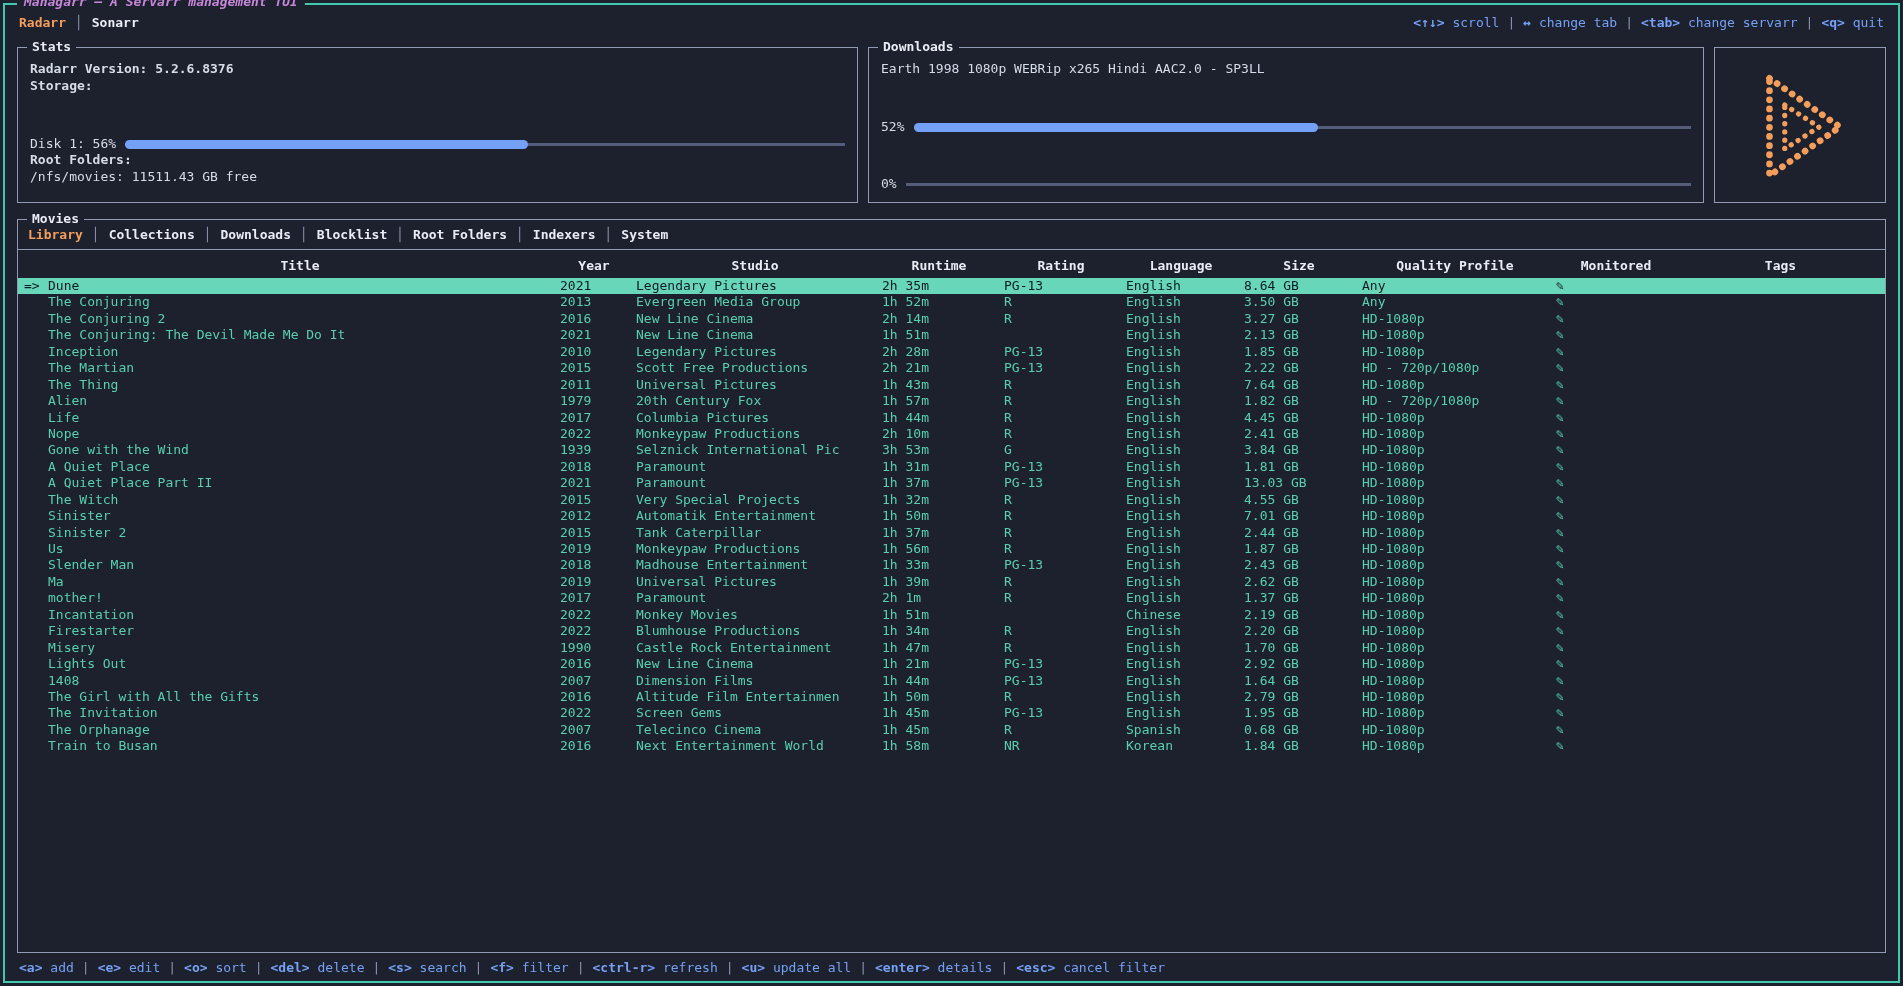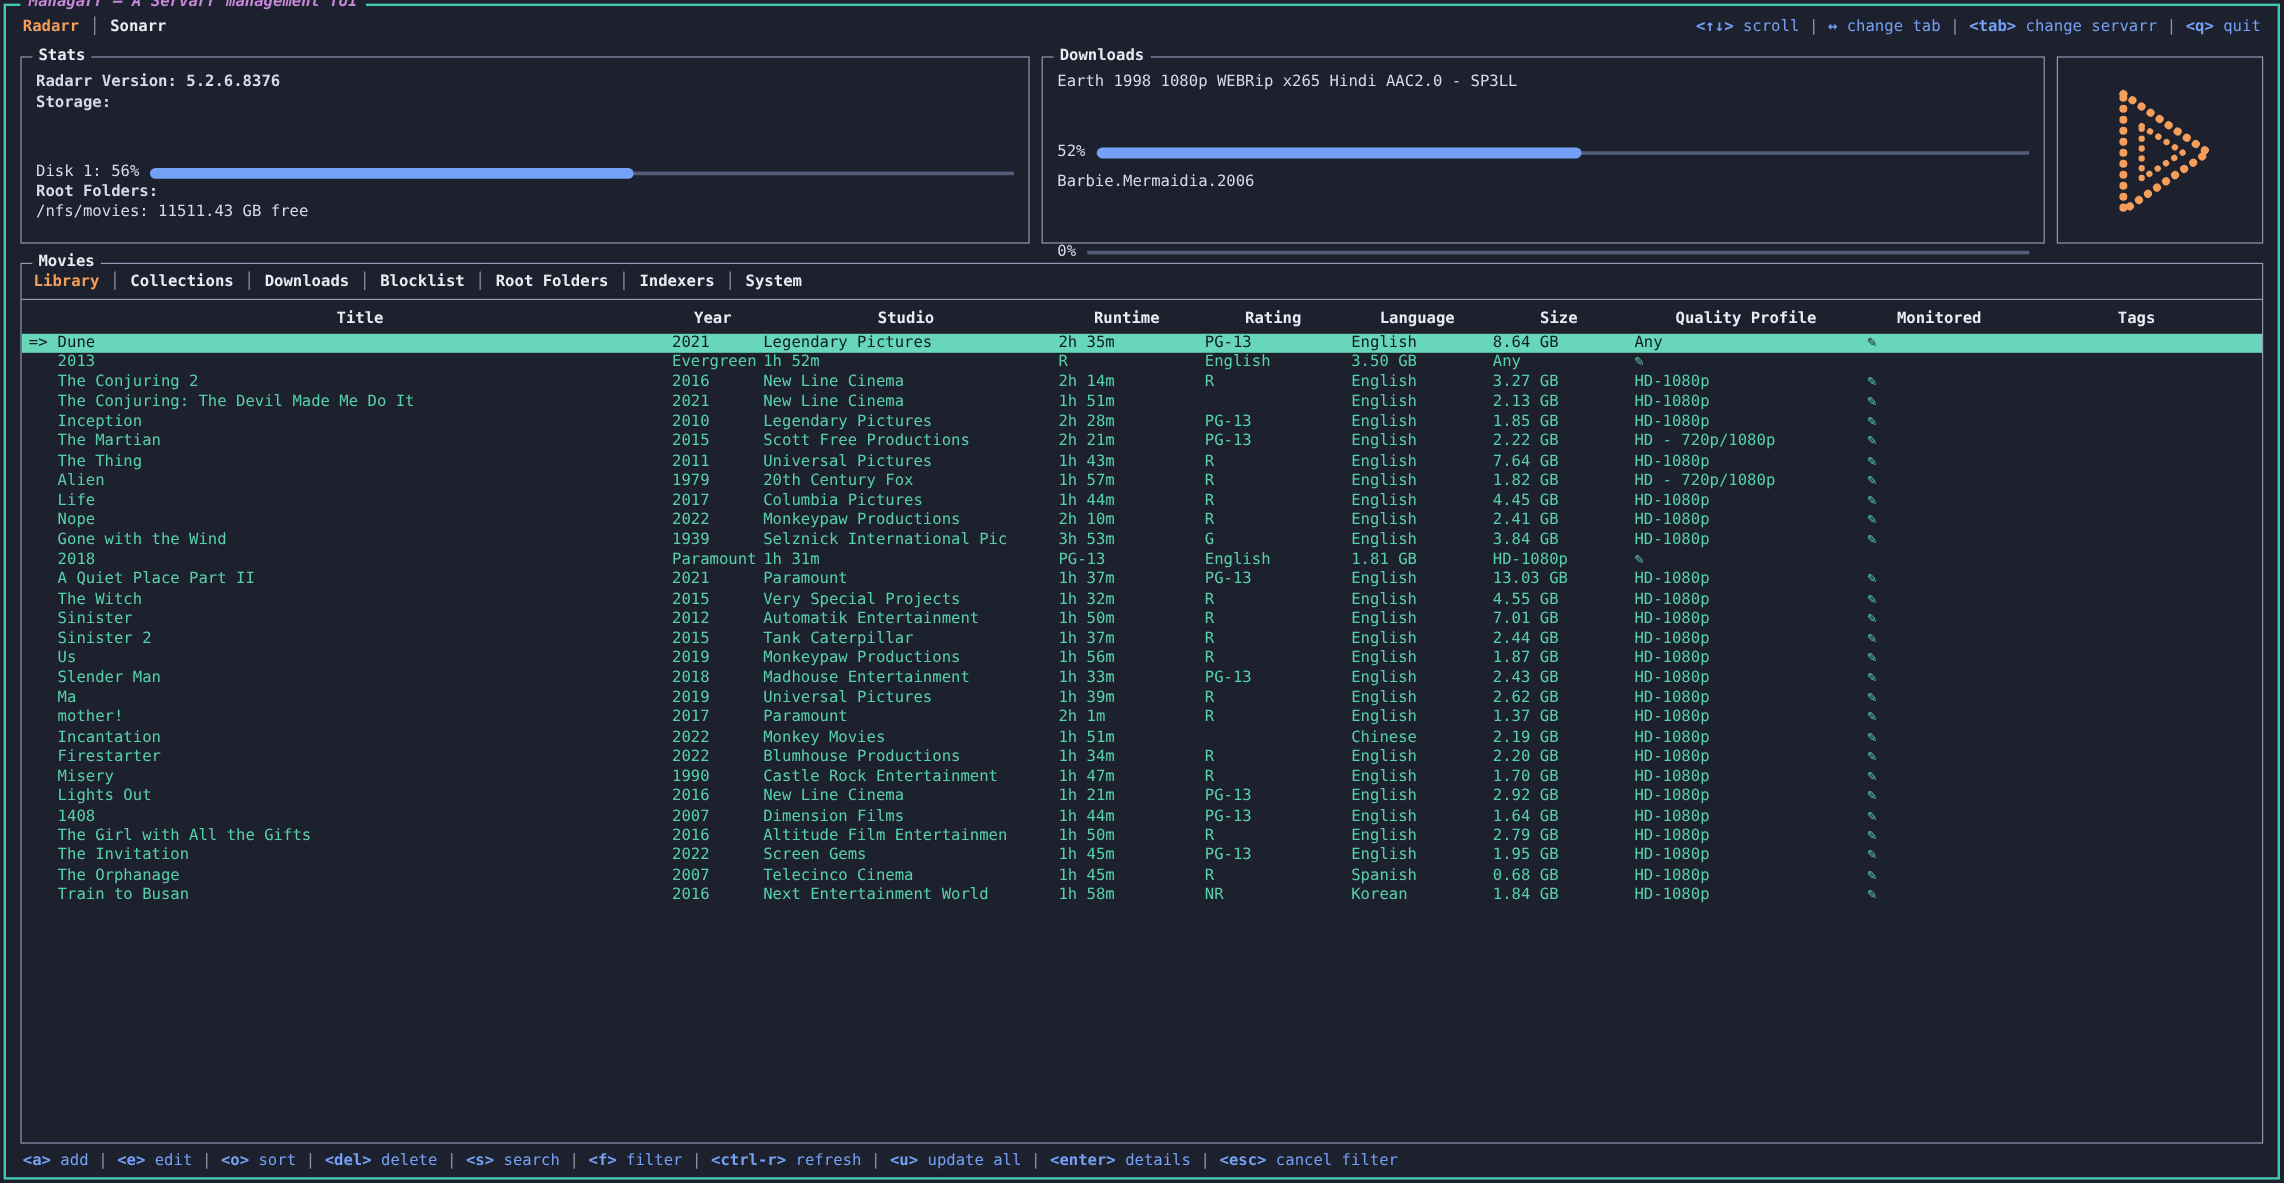--- a/index.html
+++ b/index.html
@@ -125,21 +125,20 @@
         <div class="dl-name">Earth 1998 1080p WEBRip x265 Hindi AAC2.0 - SP3LL</div>
         <div class="gauge-line">
           <span>52%</span>
           <div class="gauge">
             <div class="track"></div>
             <div class="fill" style="width: 52%;"></div>
           </div>
         </div>
       </div>
       <div class="dl-item">
-        <div class="dl-name">Barbie.Mermaidia.2006</div>
         <div class="gauge-line">
           <span>0%</span>
           <div class="gauge">
             <div class="track"></div>
             <div class="fill" style="width: 0%;"></div>
           </div>
         </div>
       </div>
     </div>
 
@@ -192,20 +191,21 @@
           <span class="cell">2h 35m</span>
           <span class="cell">PG-13</span>
           <span class="cell">English</span>
           <span class="cell">8.64 GB</span>
           <span class="cell">Any</span>
           <span class="cell">✎</span>
           <span class="cell"></span>
         </div>
         <div class="trow">
           <span class="cell gutter"></span>
+          <span class="cell">The Conjuring</span>
           <span class="cell">2013</span>
           <span class="cell">Evergreen Media Group</span>
           <span class="cell">1h 52m</span>
           <span class="cell">R</span>
           <span class="cell">English</span>
           <span class="cell">3.50 GB</span>
           <span class="cell">Any</span>
           <span class="cell">✎</span>
           <span class="cell"></span>
         </div>
@@ -321,20 +321,21 @@
           <span class="cell">3h 53m</span>
           <span class="cell">G</span>
           <span class="cell">English</span>
           <span class="cell">3.84 GB</span>
           <span class="cell">HD-1080p</span>
           <span class="cell">✎</span>
           <span class="cell"></span>
         </div>
         <div class="trow">
           <span class="cell gutter"></span>
+          <span class="cell">A Quiet Place</span>
           <span class="cell">2018</span>
           <span class="cell">Paramount</span>
           <span class="cell">1h 31m</span>
           <span class="cell">PG-13</span>
           <span class="cell">English</span>
           <span class="cell">1.81 GB</span>
           <span class="cell">HD-1080p</span>
           <span class="cell">✎</span>
           <span class="cell"></span>
         </div>

